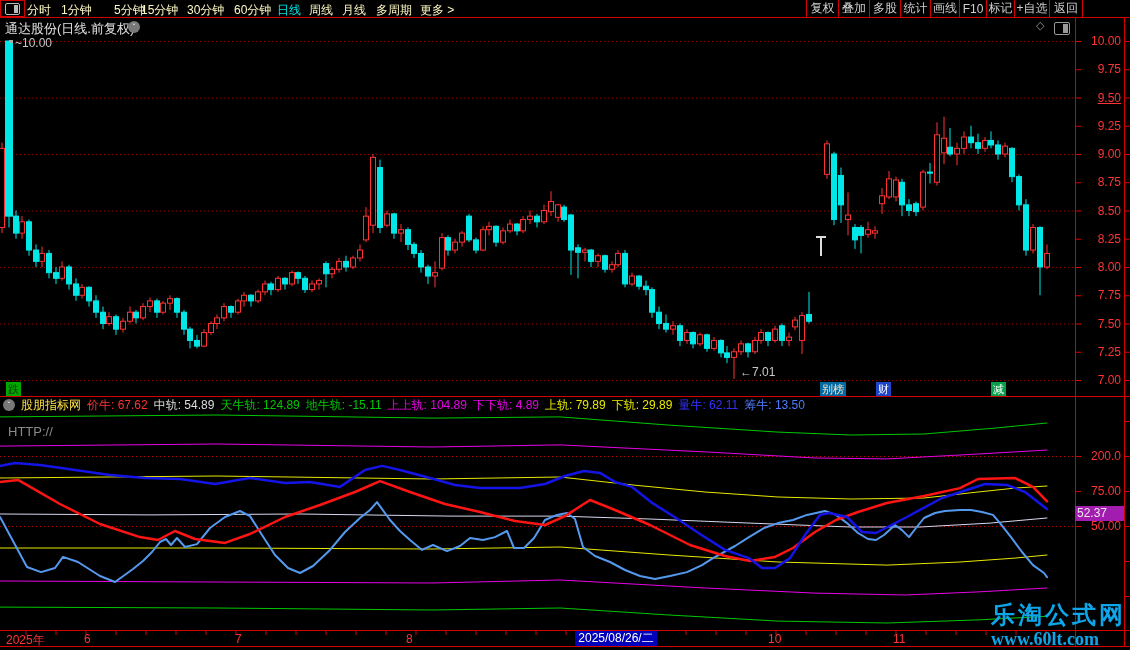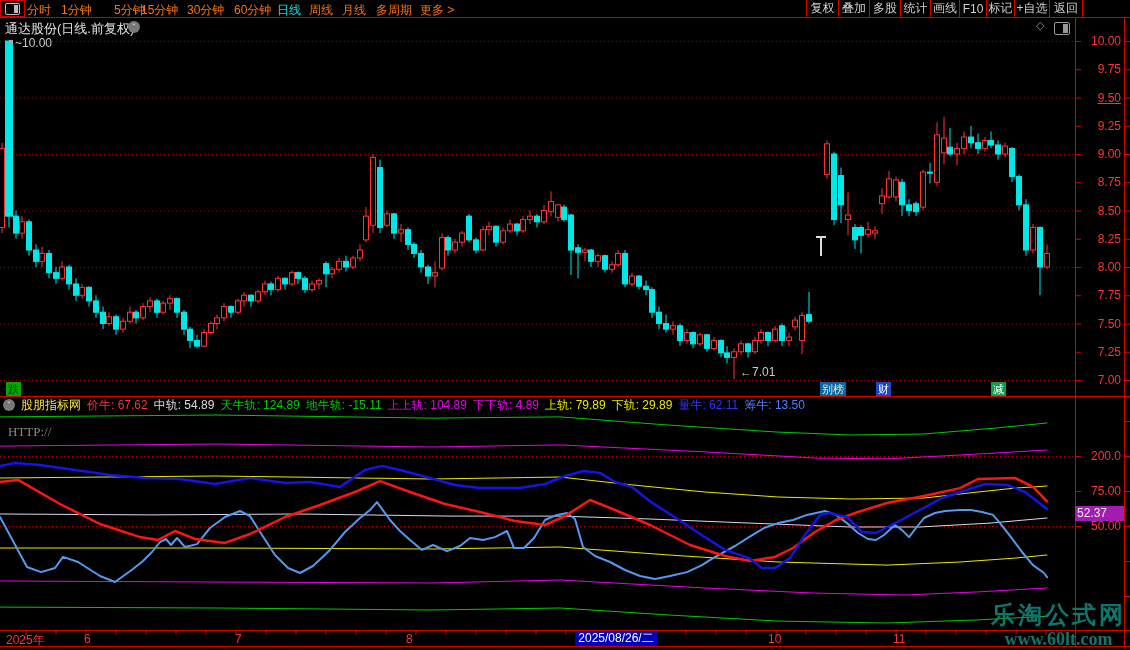--- a/index.html
+++ b/index.html
@@ -6,40 +6,40 @@
   #root{position:relative;width:1130px;height:650px;background:#000;overflow:hidden;
         font-family:"Liberation Sans",sans-serif;}
   #cv{position:absolute;left:0;top:0;z-index:1;}
   .txt{position:absolute;white-space:nowrap;z-index:3;}
   
   #menubar{position:absolute;left:0;top:0;width:1130px;height:17px;z-index:4;}
   #menu-left-icon{position:absolute;left:0;top:0;width:25px;height:17px;border:1px solid #d40000;
       box-sizing:border-box;display:flex;align-items:center;justify-content:center;}
   .lay-ic{width:13px;height:10px;border:1px solid #bbb;border-radius:2px;position:relative;}
   .lay-ic:before{content:"";position:absolute;right:1px;top:1px;bottom:1px;width:4px;background:#bbb;}
-  .mitem{position:absolute;top:2px;font-size:12px;color:#f97316;cursor:default;}
+  .mitem{position:absolute;top:2px;font-size:12px;color:#fef9c3;cursor:default;}
   .rcell{position:absolute;top:0;height:17px;border-left:1px solid #d40000;box-sizing:border-box;
       display:flex;align-items:center;justify-content:center;font-size:12px;color:#d0d0d0;}
   
   .circle-ic{display:inline-block;width:12px;height:12px;border-radius:50%;background:#787878;
       color:#e8e8e8;font-size:9px;line-height:12px;text-align:center;vertical-align:middle;}
   .win-ic{display:inline-block;width:14px;height:11px;border:1px solid #999;border-radius:2px;position:relative;}
   .win-ic:before{content:"";position:absolute;right:1px;top:1px;bottom:1px;width:5px;background:#999;}
   .badge{position:absolute;height:14px;line-height:14px;font-size:11px;padding:0 2px;z-index:3;}
   .axlbl{position:absolute;left:1077px;width:44px;text-align:right;font-size:12px;color:#ff3434;z-index:3;}
   #ind-header{position:absolute;left:3px;top:398px;height:14px;display:flex;align-items:center;
       gap:6px;font-size:12px;z-index:4;white-space:nowrap;}
   .fld{white-space:nowrap;}
   #cursor-box{position:absolute;left:1075px;top:506px;width:49px;height:15px;background:#a21caf;
       color:#e8e8e8;font-size:12px;line-height:15px;padding-left:2px;box-sizing:border-box;z-index:4;}
   #datebar{position:absolute;left:0;top:630px;width:1130px;height:15px;z-index:3;}
   .dlbl{position:absolute;top:2px;font-size:12px;color:#ff3434;}
   #date-box{position:absolute;left:575px;top:1px;width:82px;height:15px;background:#0000bb;color:#fff;
       font-size:12px;line-height:15px;text-align:center;z-index:4;}
-  #watermark{position:absolute;right:4px;top:599px;text-align:center;z-index:6;color:#0f766e;}
+  #watermark{position:absolute;right:4px;top:599px;text-align:left;z-index:6;color:#0ea5e9;}
   #wm1{font-size:24px;font-weight:bold;letter-spacing:3px;}
   #wm2{font-family:"Liberation Serif",serif;font-weight:bold;font-size:18px;margin-top:-2px;}
 </style>
 </head>
 <body>
 
 <div id="root">
   <svg id="cv" width="1130" height="650" viewBox="0 0 1130 650">
       <line x1="0" y1="41.5" x2="1075" y2="41.5" stroke="#9b0000" stroke-width="1" stroke-dasharray="1 3"></line>
       <line x1="0" y1="98" x2="1075" y2="98" stroke="#9b0000" stroke-width="1" stroke-dasharray="1 3"></line>
@@ -506,21 +506,21 @@
       <div class="axlbl" style="top: 344.75px;">7.25</div>
       <div class="axlbl" style="top: 373px;">7.00</div>
     </div>
 
   <div id="ind-header">
     <span class="circle-ic">ˇ</span>
     <span style="color:#fde047;">股朋指标网</span>
     <span id="ind-fields"><span class="fld" style="color: rgb(255, 50, 50); margin-right: 6px;">价牛: 67.62</span><span class="fld" style="color: rgb(220, 220, 220); margin-right: 6px;">中轨: 54.89</span><span class="fld" style="color: rgb(0, 200, 0); margin-right: 6px;">天牛轨: 124.89</span><span class="fld" style="color: rgb(0, 200, 0); margin-right: 6px;">地牛轨: -15.11</span><span class="fld" style="color: rgb(232, 0, 232); margin-right: 6px;">上上轨: 104.89</span><span class="fld" style="color: rgb(232, 0, 232); margin-right: 6px;">下下轨: 4.89</span><span class="fld" style="color: rgb(232, 232, 0); margin-right: 6px;">上轨: 79.89</span><span class="fld" style="color: rgb(232, 232, 0); margin-right: 6px;">下轨: 29.89</span><span class="fld" style="color: rgb(50, 50, 255); margin-right: 6px;">量牛: 62.11</span><span class="fld" style="color: rgb(79, 125, 255); margin-right: 6px;">筹牛: 13.50</span></span>
   </div>
 
-  <div class="txt" style="left:8px;top:424px;font-size:13px;color:#8a8a8a;font-family:Liberation Serif, serif;">HTTP://</div>
+  <div class="txt" style="left:8px;top:424px;font-size:13px;color:#8a8a8a;">HTTP://</div>
 
   <div id="ind-axis">
       <div class="axlbl" style="top: 449px;">200.0</div>
       <div class="axlbl" style="top: 484px;">75.00</div>
       <div class="axlbl" style="top: 519px;">50.00</div>
     </div>
   <div id="cursor-box">52.37</div>
 
   <div id="datebar">
     <div id="date-labels">

